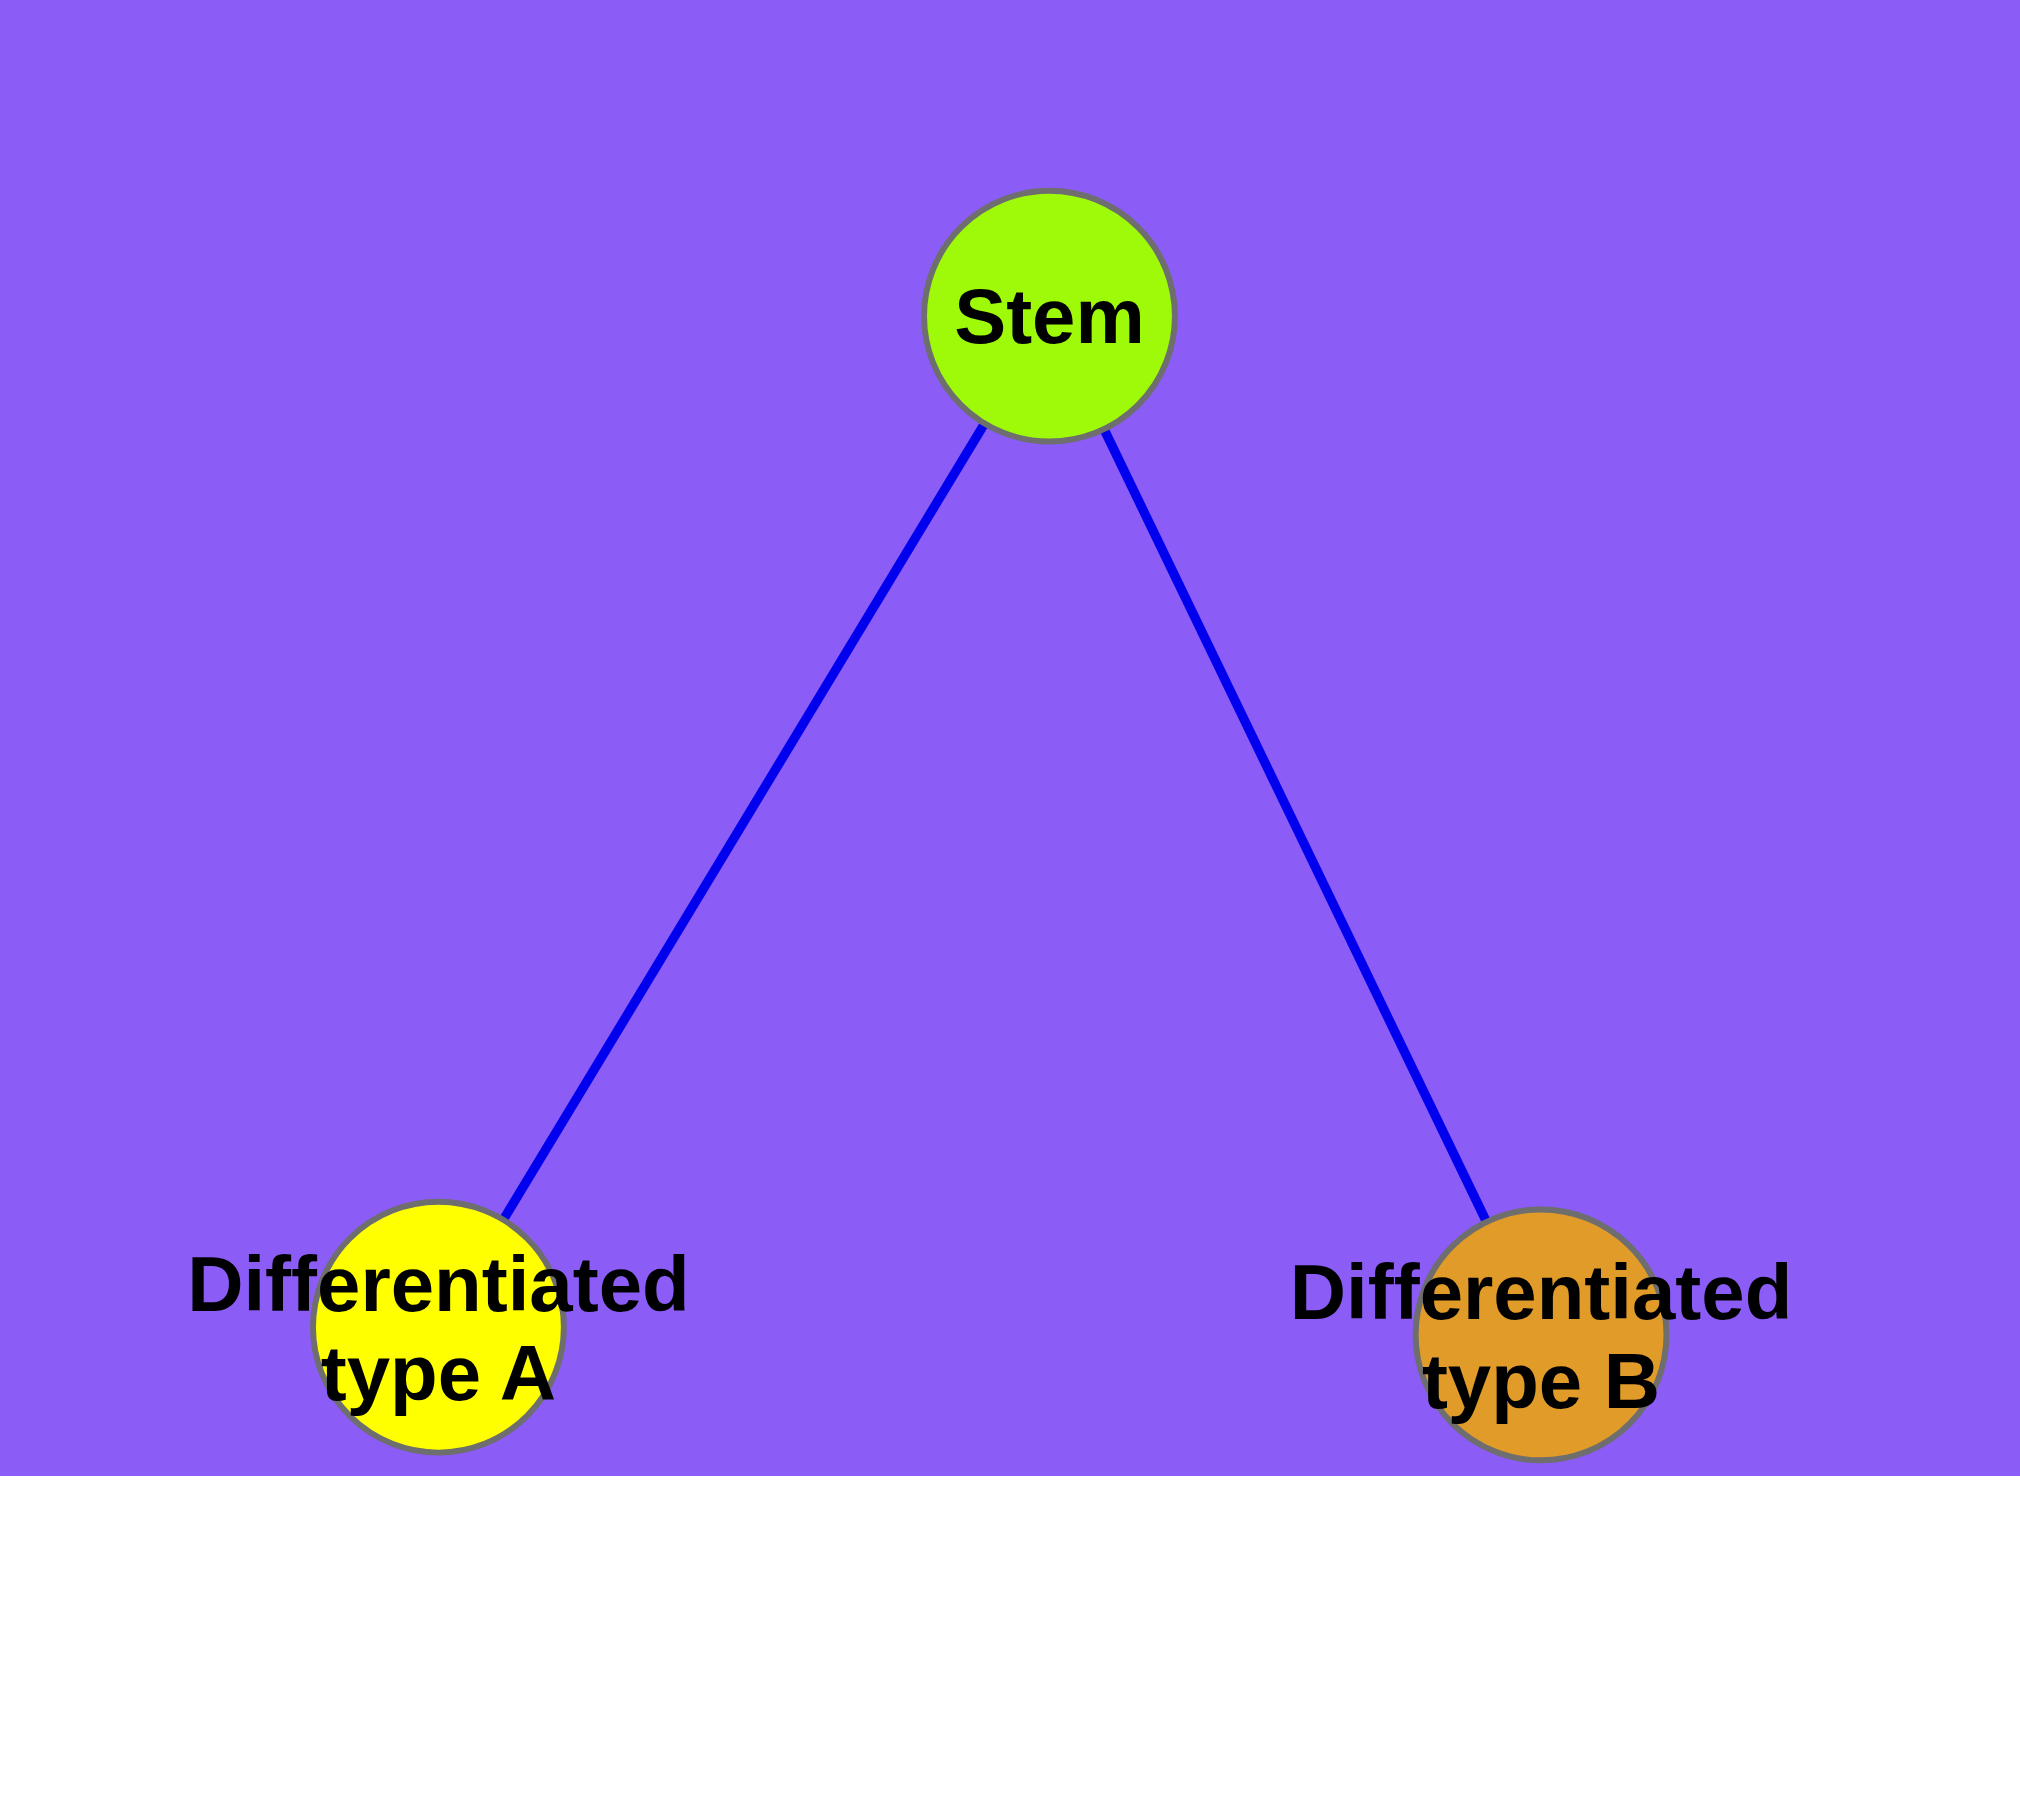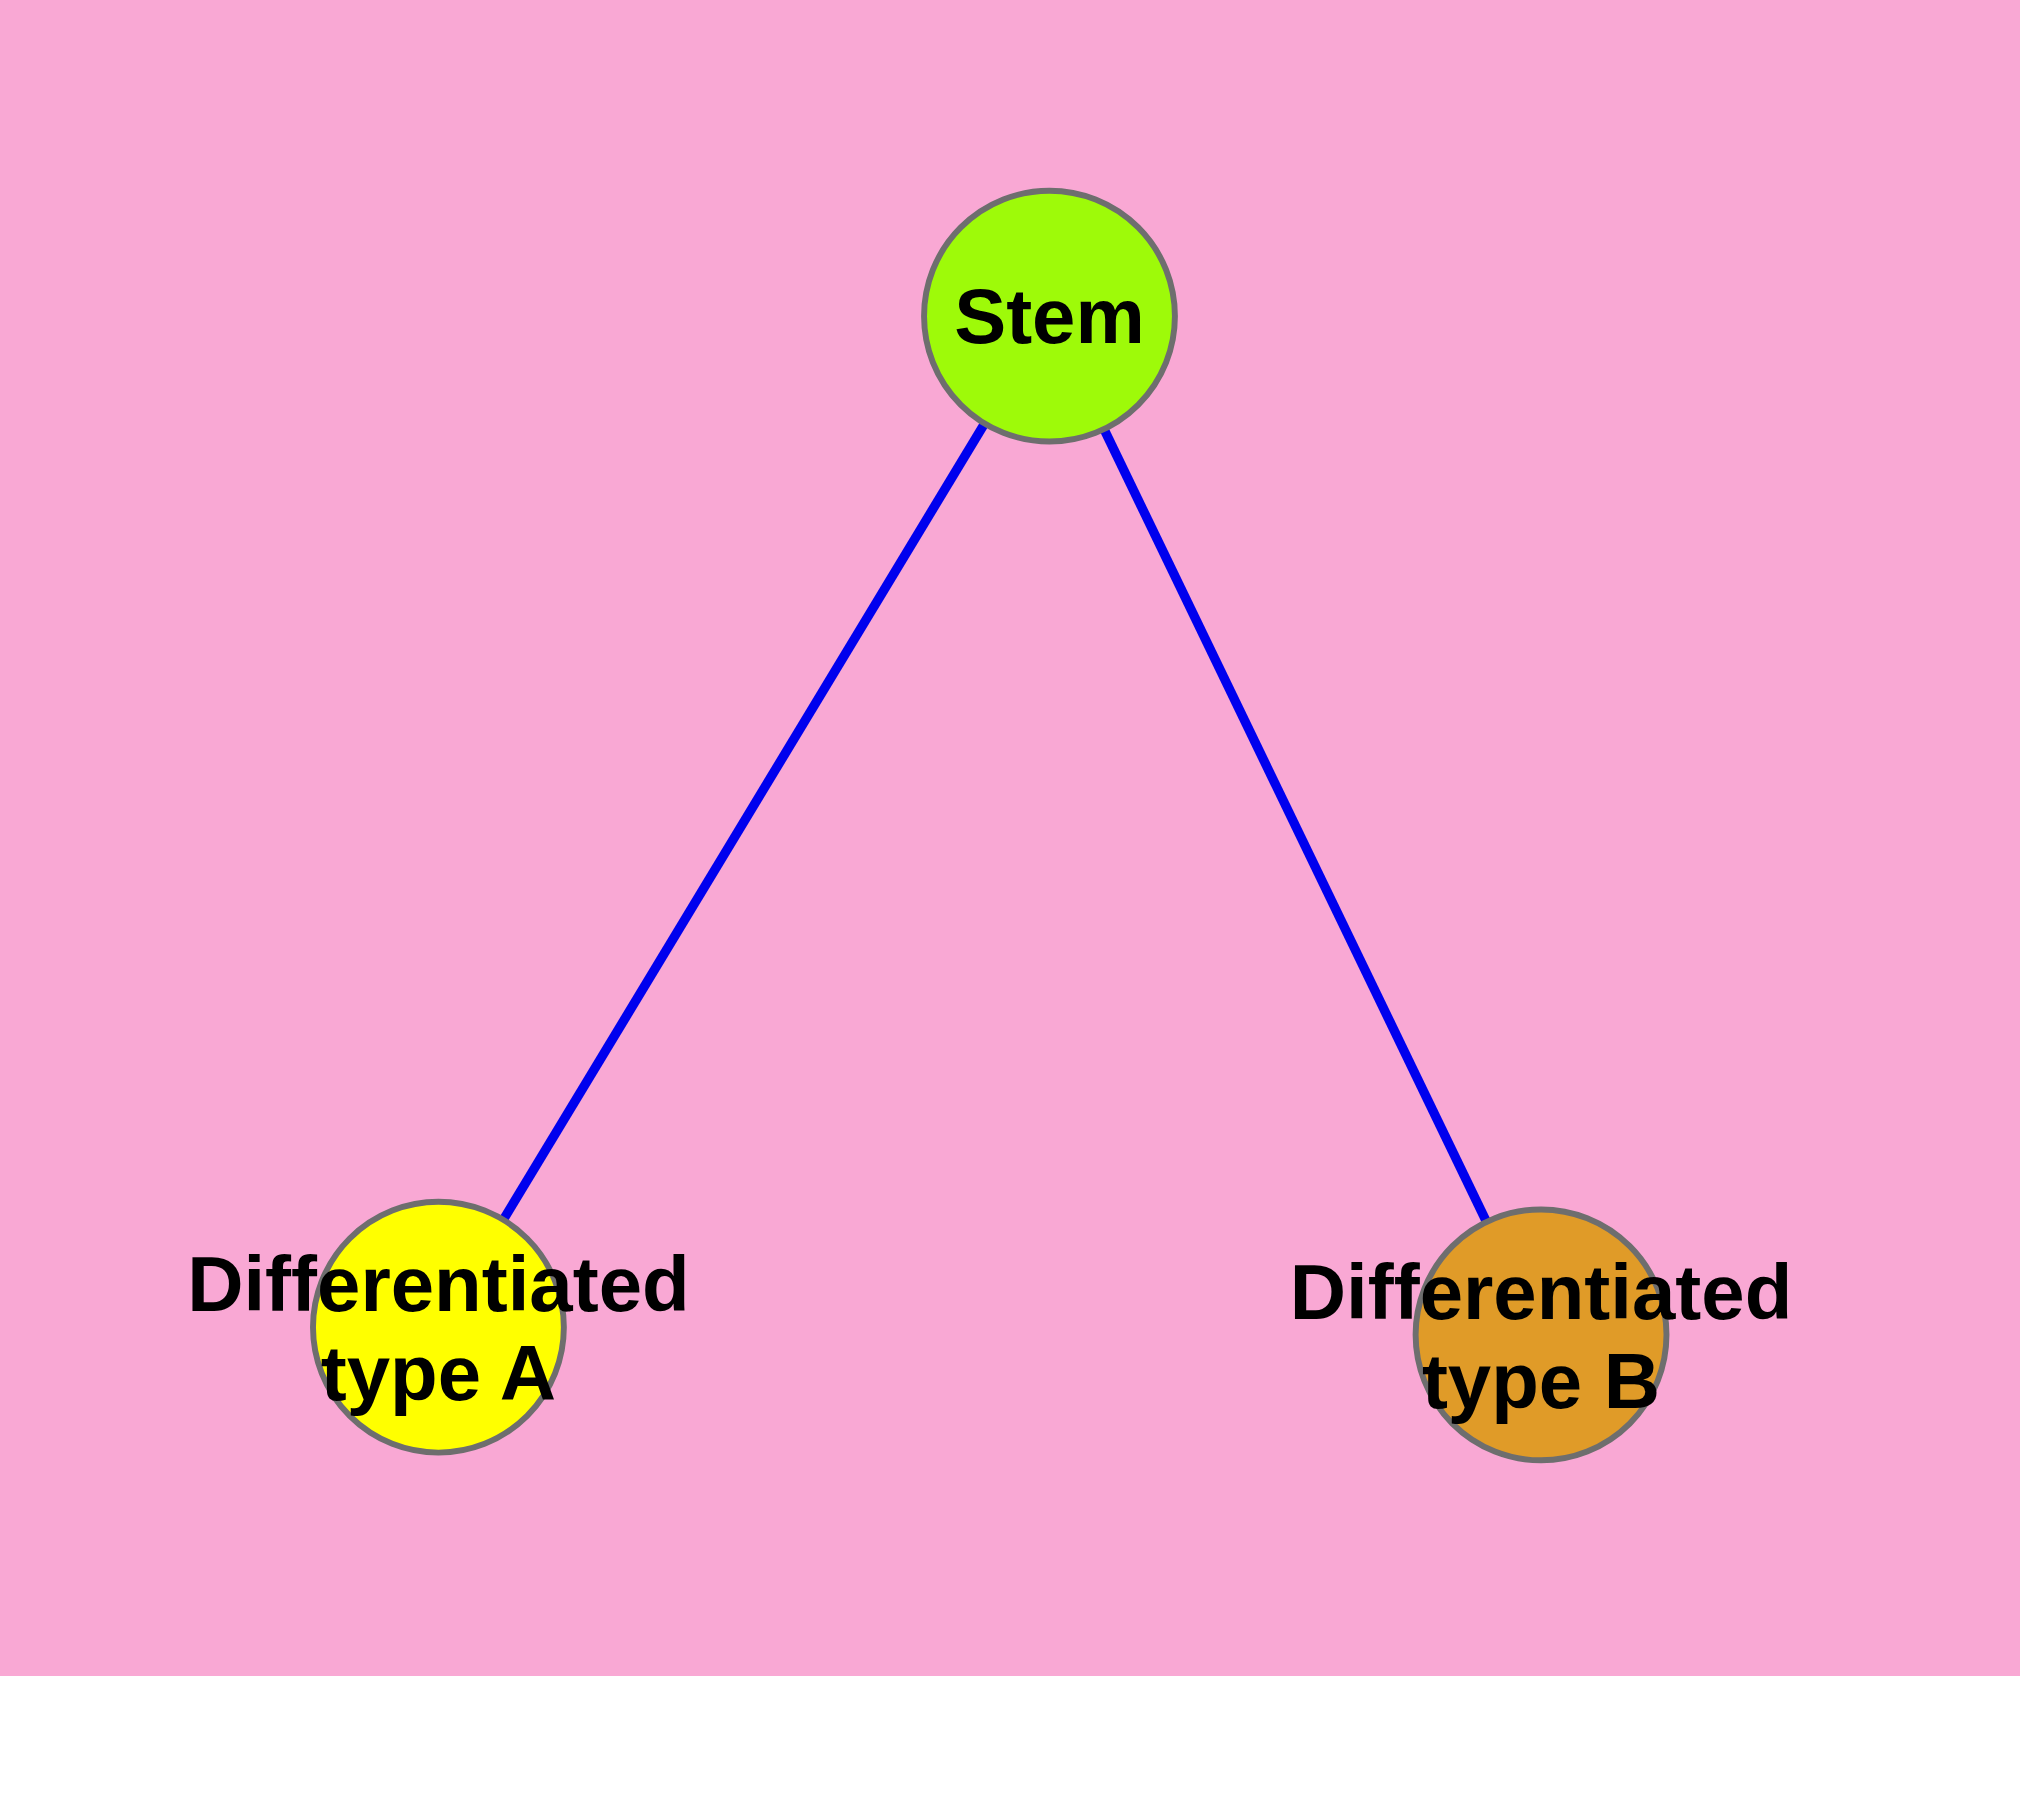--- a/index.html
+++ b/index.html
@@ -3,22 +3,22 @@
 <meta charset="utf-8">
 <style>
   html, body {
     margin: 0;
     padding: 0;
     background: #ffffff;
   }
   #canvas {
     position: relative;
     width: 2021px;
-    height: 1676px;
-    background: #f9a8d4;
+    height: 1476px;
+    background: #8b5cf6;
     overflow: hidden;
     font-family: "Liberation Sans", sans-serif;
   }
   #graph-svg {
     position: absolute;
     top: 0;
     left: 0;
     width: 2021px;
     height: 1812px;
   }

